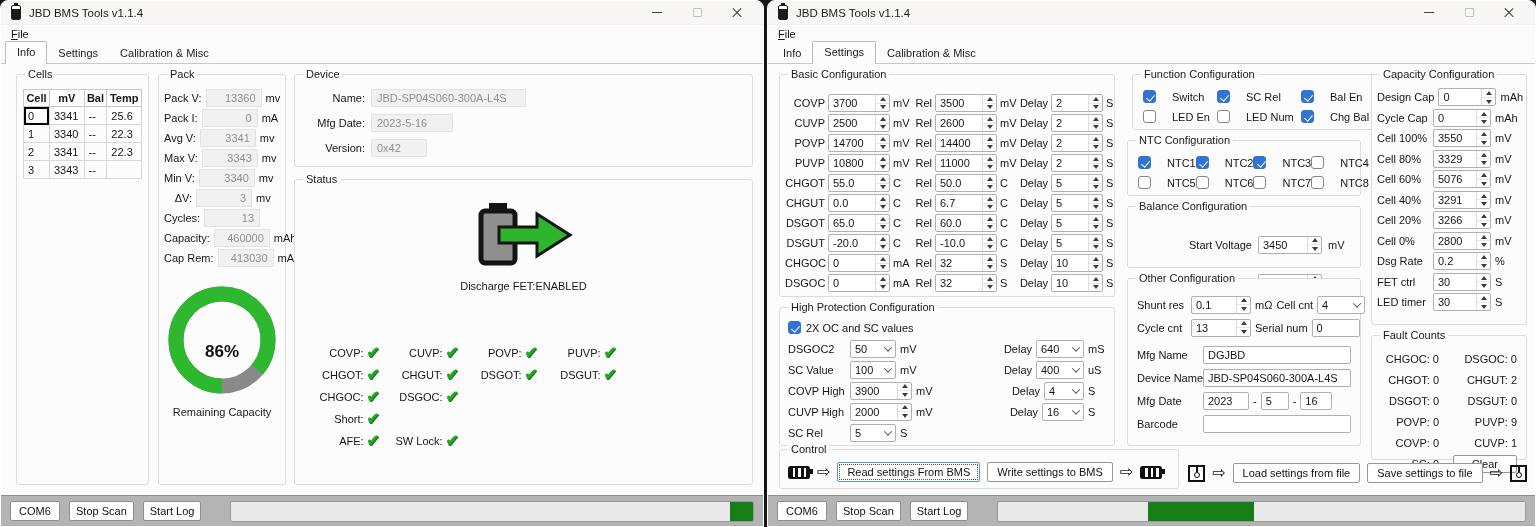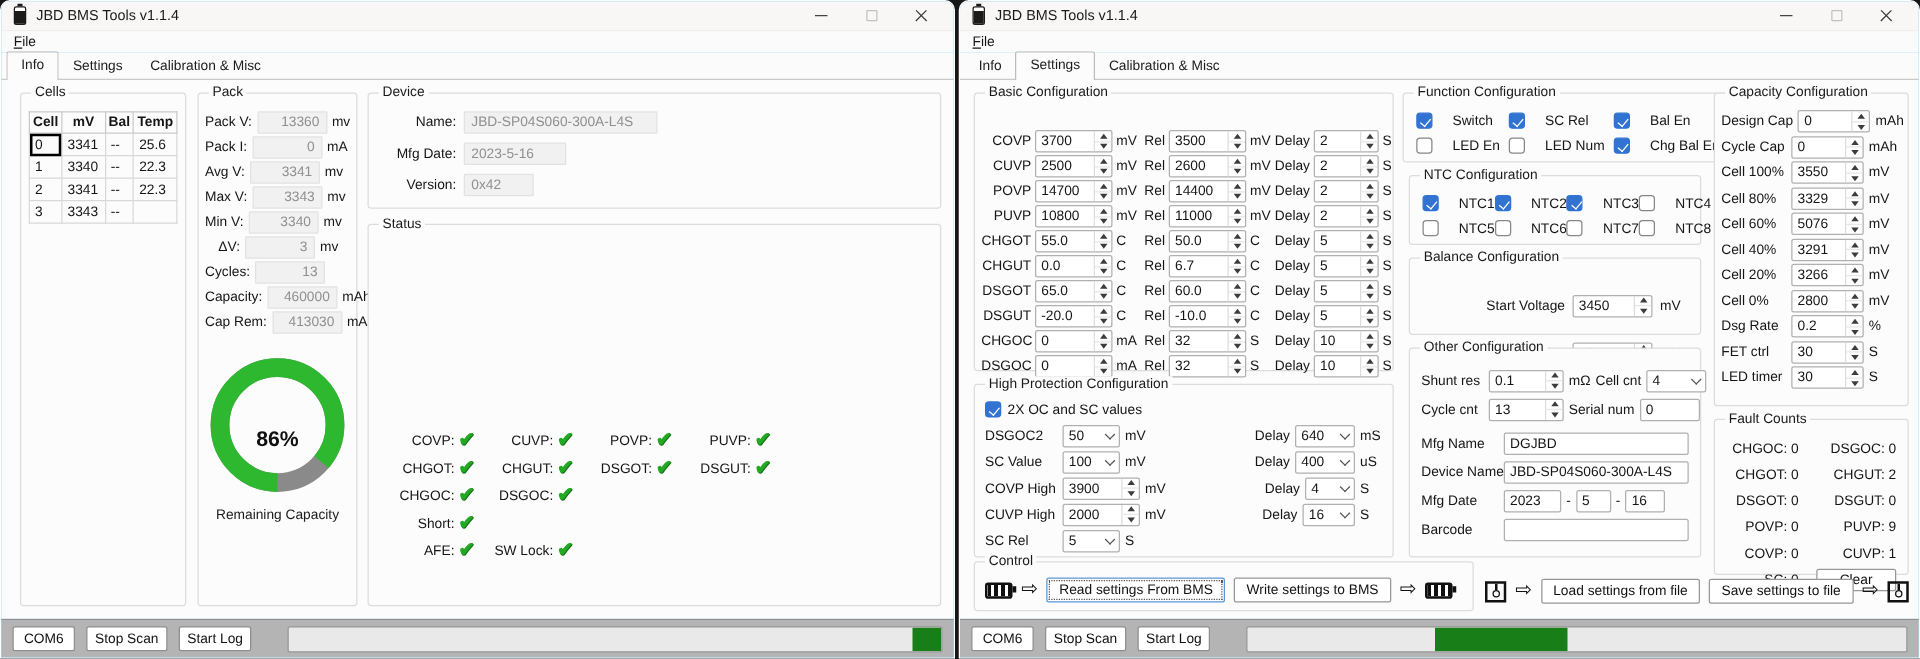--- a/index.html
+++ b/index.html
@@ -249,20 +249,28 @@
         </div>
       <div class="drow">
           <span class="dlabel">Version:</span>
           <span class="ro" style="width:56px">0x42</span>
         </div>
     </div>
 
     <div class="gb" style="left:293px;top:115px;right:10px;bottom:10px">
       <span class="gb-legend">Status</span>
       <div class="fetwrap">
+        <div class="fet">
+          <svg width="104" height="66" viewBox="0 0 104 66">
+            <rect x="10" y="9" width="34" height="52" rx="4" fill="#8f8f8f" stroke="#141414" stroke-width="5"></rect>
+            <rect x="18" y="1" width="18" height="8" fill="#141414"></rect>
+            <polygon points="28,25 66,25 66,12 99,33 66,54 66,41 28,41" fill="#2db52d" stroke="#141414" stroke-width="3"></polygon>
+          </svg>
+          <span>Discharge FET:ENABLED</span>
+        </div>
       </div>
       <div class="checkgrid">
         <div class="chk" style="grid-row:1;grid-column:1">
             <span>COVP:</span>
             <span class="gcheck"></span>
           </div>
         <div class="chk" style="grid-row:1;grid-column:2">
             <span>CUVP:</span>
             <span class="gcheck"></span>
           </div>
@@ -342,21 +350,21 @@
   <div class="menubar">
     <span class="menu-item">File</span>
   </div>
   <div class="tabstrip">
     <span class="tab">Info</span>
     <span class="tab active">Settings</span>
     <span class="tab">Calibration &amp; Misc</span>
   </div>
   <div class="content">
 
-    <div class="gb" style="left:11px;top:10px;width:336px;height:223px;padding-top:28px">
+    <div class="gb" style="left:11px;top:10px;width:336px;height:223px;padding-top:18px">
       <span class="gb-legend">Basic Configuration</span>
       <div class="brow">
           <span class="blabel">COVP</span>
           <span class="inp binp">
             <span class="v">3700</span>
             <span class="spin">
               <i class="up"></i>
               <i class="dn"></i>
             </span>
           </span>
@@ -722,21 +730,21 @@
       <div class="hprow">
         <span class="hplabel">SC Rel</span>
         <span class="inp" style="width:46px">
             <span class="v">5</span>
             <span class="chev"></span>
           </span>
         <span style="width:20px">S</span>
       </div>
     </div>
 
-    <div class="gb" style="left:354px;top:10px;width:276px;height:56px">
+    <div class="gb" style="left:364px;top:10px;width:276px;height:56px">
       <span class="gb-legend">Function Configuration</span>
       <div class="fgrid">
         <span class="fitem">
             <span class="cb checked"></span>
             <span>Switch</span>
           </span>
         <span class="fitem">
             <span class="cb checked"></span>
             <span>SC Rel</span>
           </span>

